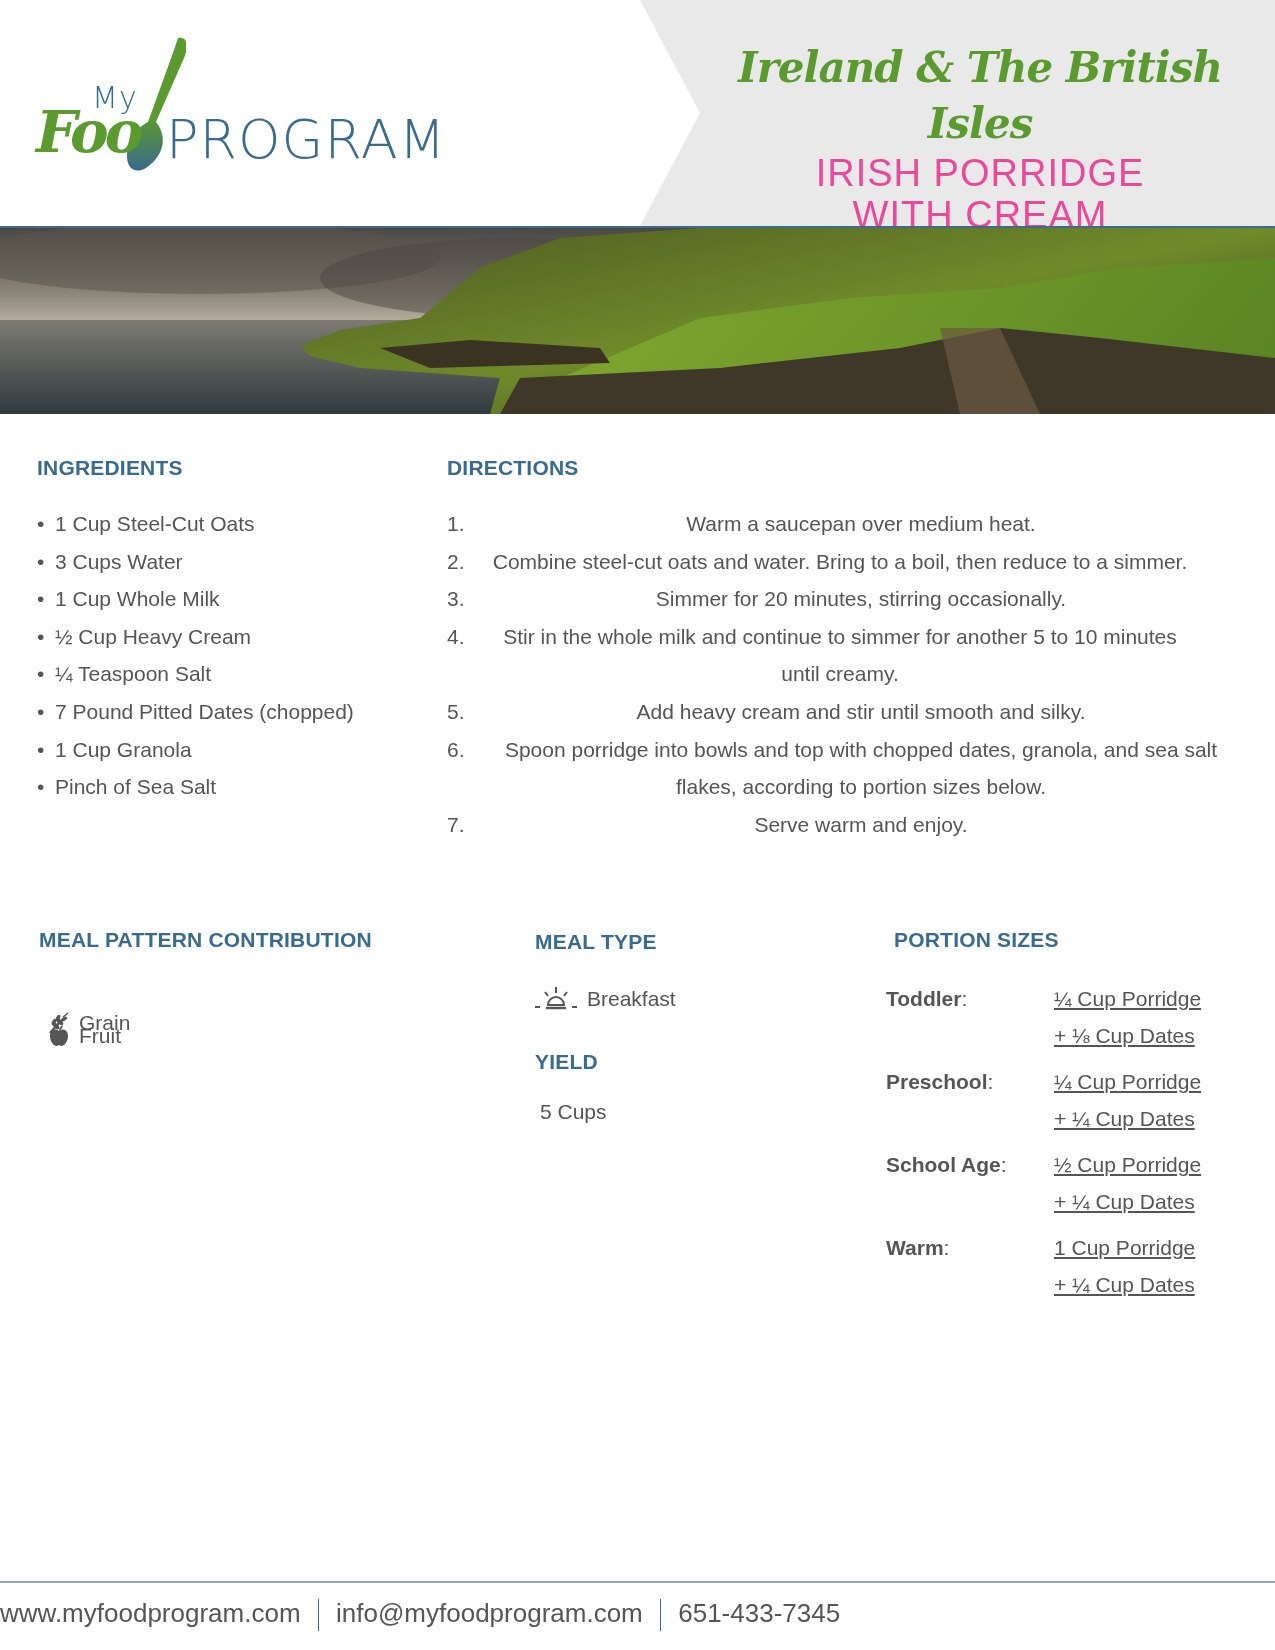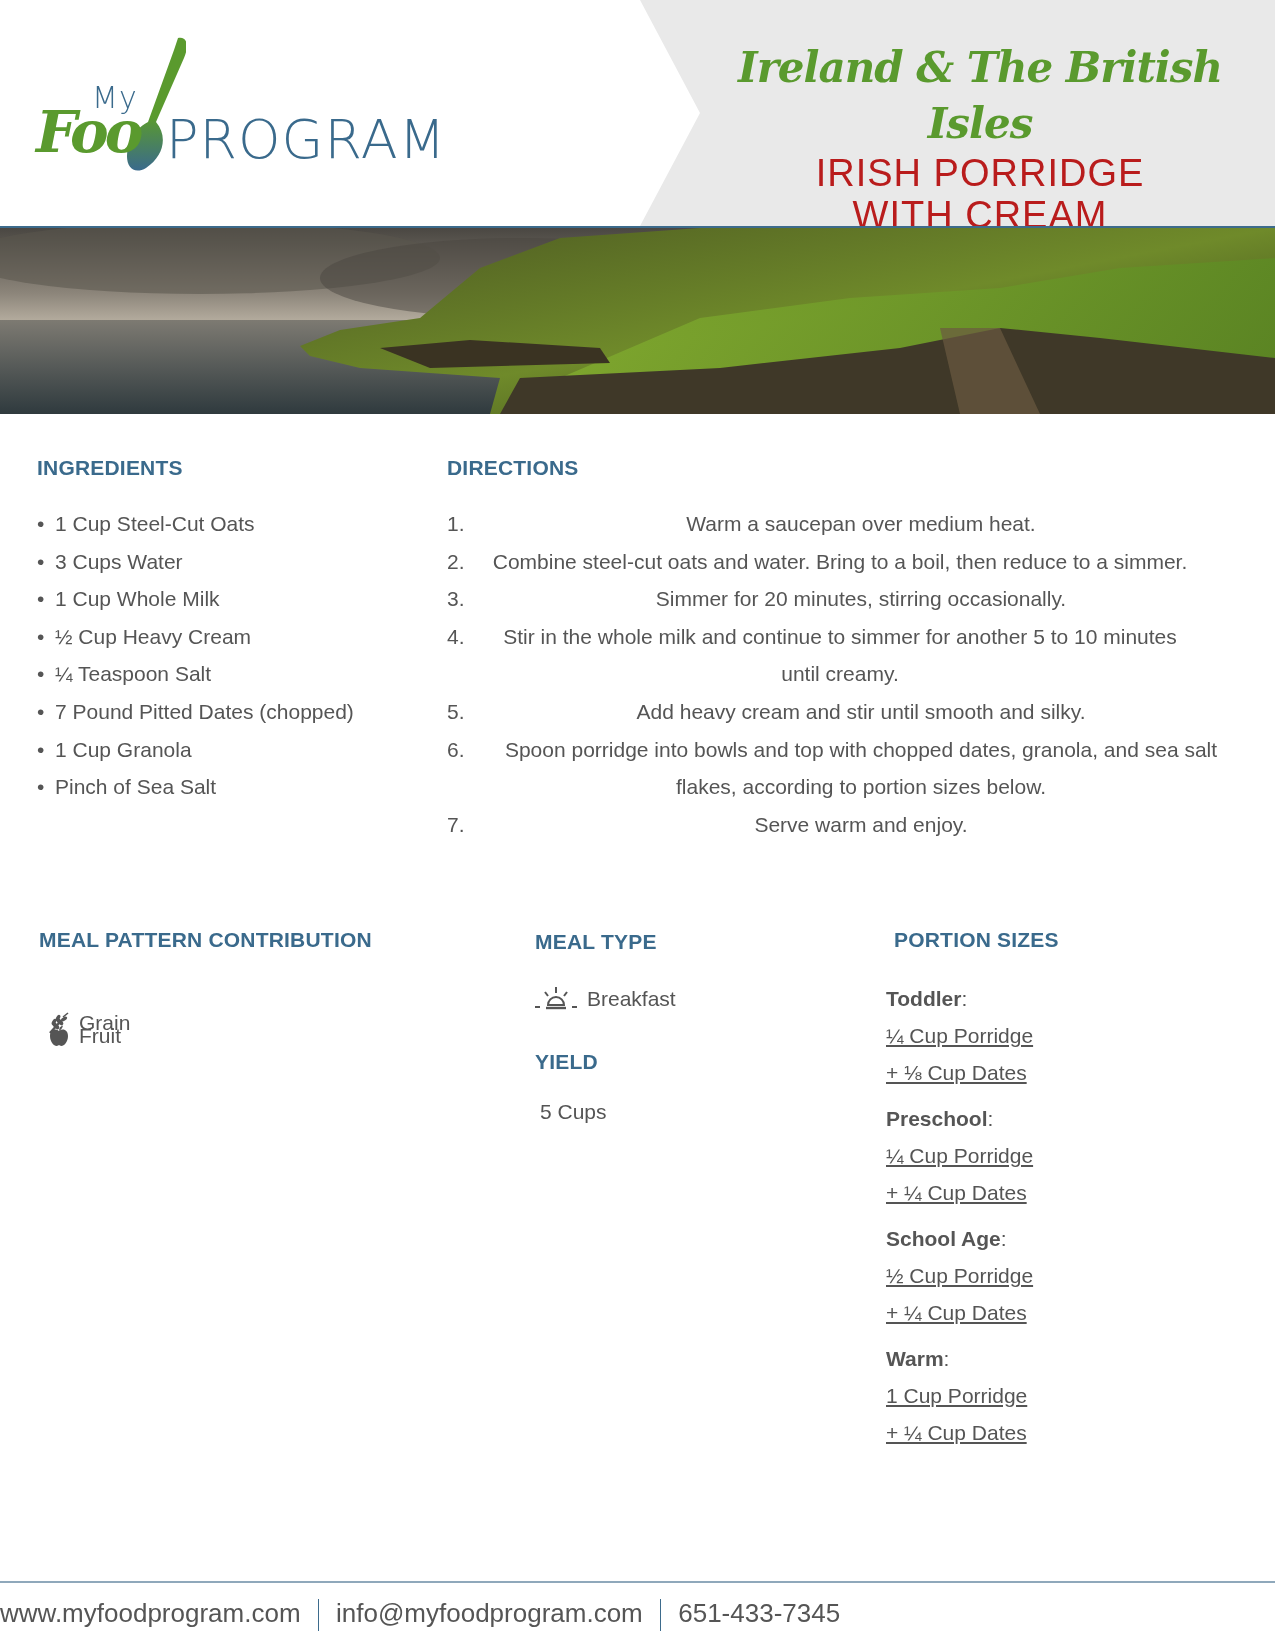--- a/index.html
+++ b/index.html
@@ -10,21 +10,21 @@
   .header { left:0; top:0; width:1275px; height:226px; background:#ffffff; }
   .banner-bg { left:0; top:0; width:1275px; height:226px; }
   .logo { left:36px; top:36px; width:460px; height:140px; }
   .logo-my { left:56px; top:44px; font-size:30px; color:#3a6a8c; letter-spacing:1px; font-family:"DejaVu Sans", sans-serif; font-weight:300; }
   .logo-foo { left:0; top:62px; font-size:58px; color:#5a9a2e; font-family:"DejaVu Serif", serif; font-style:italic; font-weight:bold; letter-spacing:-4px; }
   .logo-program { left:130px; top:72px; font-size:54px; color:#3a6a8c; letter-spacing:1px; font-family:"DejaVu Sans", sans-serif; font-weight:300; }
   .logo-spoon { left:70px; top:0; width:80px; height:140px; }
 
   .title-block { left:700px; top:40px; width:560px; text-align:center; }
   .region { font-family:"DejaVu Serif", serif; font-style:italic; font-weight:bold; font-size:42px; color:#5a9a2e; letter-spacing:-1px; line-height:56px; }
-  .recipe-title { font-size:38px; color:#b91c1c; line-height:42px; letter-spacing:1px; font-weight:300; }
+  .recipe-title { font-size:38px; color:#ec4899; line-height:42px; letter-spacing:1px; font-weight:300; }
 
   .header-rule { left:0; top:226px; width:1275px; height:2px; background:#3d6b8c; }
   .photo { left:0; top:228px; width:1275px; height:186px; }
 
   
   .h2 { font-size:21px; font-weight:bold; color:#3a6a8c; letter-spacing:0.2px; }
 
   .ing-head { left:37px; top:456px; }
   .ing-list { left:37px; top:505px; margin:0; padding:0; list-style:none; }
   .ing-list li { height:37.6px; line-height:37.6px; font-size:21px; color:#555; white-space:nowrap; }
@@ -41,21 +41,21 @@
   .mpc-item svg { margin-right:8px; }
 
   .mt-head { left:535px; top:930px; }
   .mt-item { left:535px; top:984px; display:flex; align-items:center; height:30px; font-size:21px; color:#555; }
   .mt-item svg { margin-right:8px; }
   .yield-head { left:535px; top:1050px; }
   .yield-val { left:540px; top:1100px; font-size:21px; color:#555; }
 
   .ps-head { left:894px; top:928px; }
   .ps-table { left:886px; top:980px; width:380px; }
-  .ps-row { display:flex; margin-bottom:9px;flex-direction:column; }
+  .ps-row { display:flex; margin-bottom:9px; }
   .ps-label { width:168px; font-size:21px; font-weight:bold; color:#555; line-height:37px; }
   .ps-label .colon { font-weight:normal; }
   .ps-val { font-size:21px; color:#555; line-height:37px;text-decoration:underline; }
 
   .footer-rule { left:0; top:1581px; width:1275px; height:2px; background:#8fa8bb; }
   .footer { left:0; top:1598px; width:1275px; text-align:left; font-size:26px; color:#555; }
   .footer .sep { display:inline-block; width:1px; height:32px; background:#3d6b8c; vertical-align:middle; margin:0 10px; }
 </style>
 </head>
 <body>

